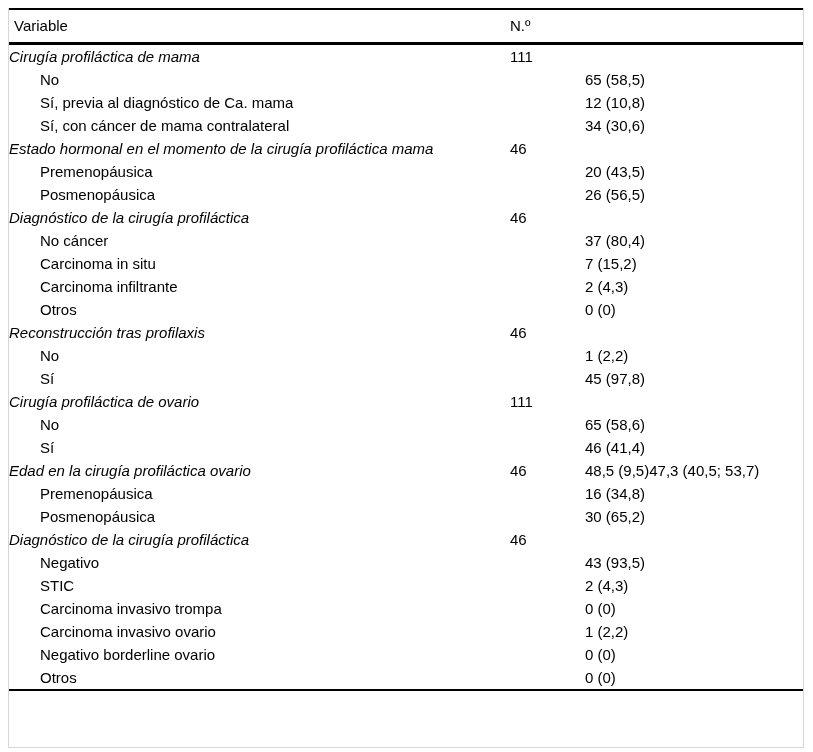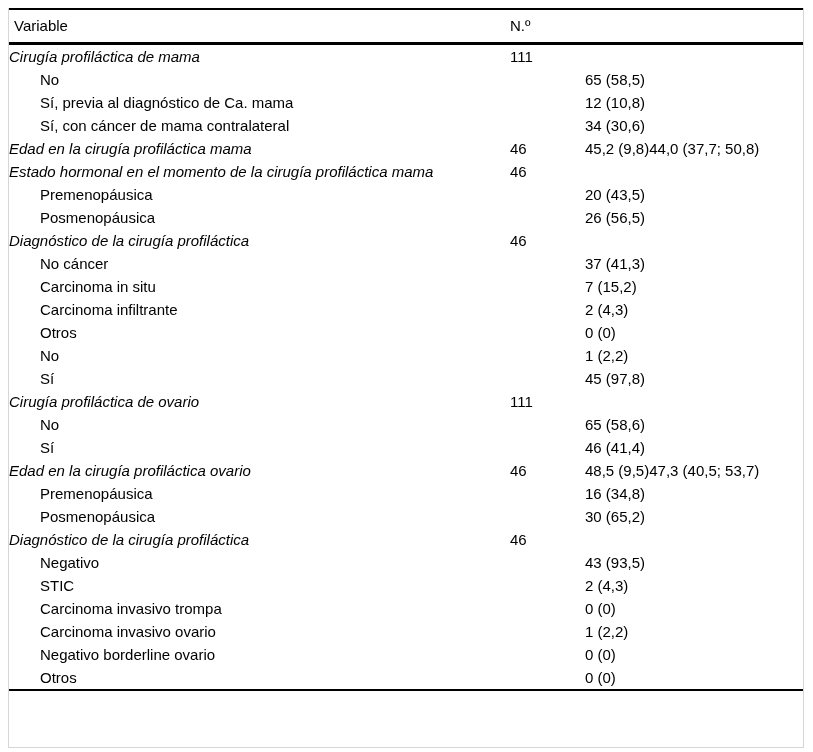--- a/index.html
+++ b/index.html
@@ -102,25 +102,20 @@
             <td class="var-cell">Sí, previa al diagnóstico de Ca. mama</td>
             <td class="n-cell"></td>
             <td class="value-cell">12 (10,8)</td>
           </tr>
           <tr class="sub">
             <td class="var-cell">Sí, con cáncer de mama contralateral</td>
             <td class="n-cell"></td>
             <td class="value-cell">34 (30,6)</td>
           </tr>
           <tr class="cat">
-            <td class="var-cell">Edad en la cirugía profiláctica mama</td>
-            <td class="n-cell">46</td>
-            <td class="value-cell">45,2 (9,8)44,0 (37,7; 50,8)</td>
-          </tr>
-          <tr class="cat">
             <td class="var-cell">Estado hormonal en el momento de la cirugía profiláctica mama</td>
             <td class="n-cell">46</td>
             <td class="value-cell"></td>
           </tr>
           <tr class="sub">
             <td class="var-cell">Premenopáusica</td>
             <td class="n-cell"></td>
             <td class="value-cell">20 (43,5)</td>
           </tr>
           <tr class="sub">
@@ -129,36 +124,41 @@
             <td class="value-cell">26 (56,5)</td>
           </tr>
           <tr class="cat">
             <td class="var-cell">Diagnóstico de la cirugía profiláctica</td>
             <td class="n-cell">46</td>
             <td class="value-cell"></td>
           </tr>
           <tr class="sub">
             <td class="var-cell">No cáncer</td>
             <td class="n-cell"></td>
-            <td class="value-cell">37 (41,3)</td>
+            <td class="value-cell">37 (80,4)</td>
           </tr>
           <tr class="sub">
             <td class="var-cell">Carcinoma in situ</td>
             <td class="n-cell"></td>
             <td class="value-cell">7 (15,2)</td>
           </tr>
           <tr class="sub">
             <td class="var-cell">Carcinoma infiltrante</td>
             <td class="n-cell"></td>
             <td class="value-cell">2 (4,3)</td>
           </tr>
           <tr class="sub">
             <td class="var-cell">Otros</td>
             <td class="n-cell"></td>
             <td class="value-cell">0 (0)</td>
+          </tr>
+          <tr class="cat">
+            <td class="var-cell">Reconstrucción tras profilaxis</td>
+            <td class="n-cell">46</td>
+            <td class="value-cell"></td>
           </tr>
           <tr class="sub">
             <td class="var-cell">No</td>
             <td class="n-cell"></td>
             <td class="value-cell">1 (2,2)</td>
           </tr>
           <tr class="sub">
             <td class="var-cell">Sí</td>
             <td class="n-cell"></td>
             <td class="value-cell">45 (97,8)</td>

